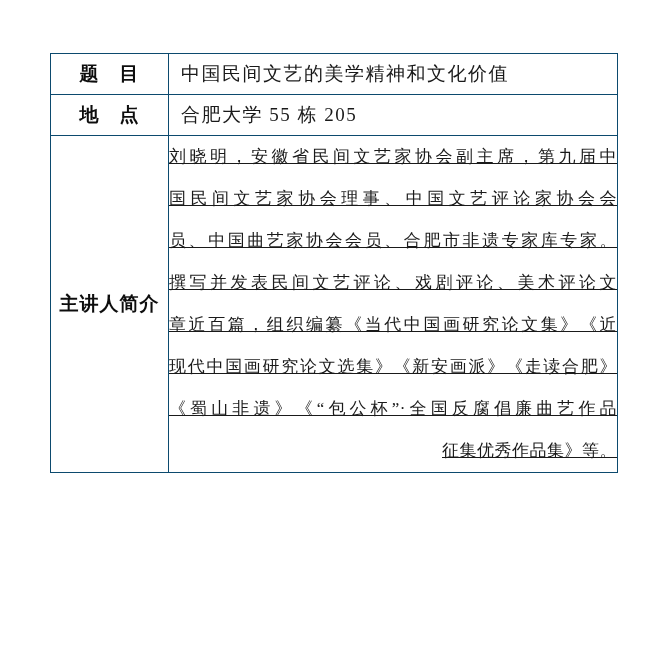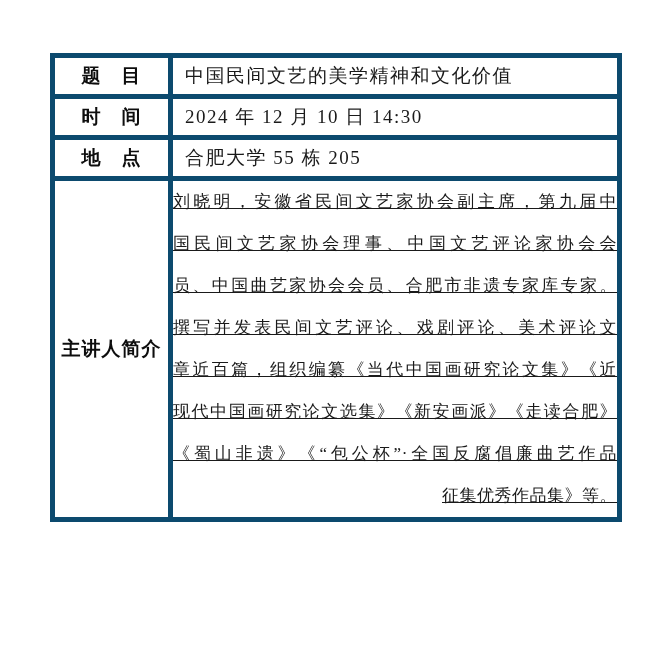--- a/index.html
+++ b/index.html
@@ -20,21 +20,21 @@
     left: 50px;
     top: 53px;
     width: 567px;
     border-collapse: collapse;
     table-layout: fixed;
   }
   col.c-label { width: 118px; }
   col.c-value { width: 449px; }
   table.info th,
   table.info td {
-    border: 5px solid #0c4a6e;
+    border: 1px solid #0c4a6e;
     vertical-align: middle;
     padding: 0;
   }
   table.info th {
     font-family: "Liberation Sans", sans-serif;
     font-weight: bold;
     font-size: 19px;
     color: #0d0d0d;
     text-align: center;
     letter-spacing: 1px;
@@ -75,24 +75,20 @@
   <colgroup>
     <col class="c-label">
     <col class="c-value">
   </colgroup>
   <tbody>
     <tr class="row-simple">
       <th>题　目</th>
       <td class="value">中国民间文艺的美学精神和文化价值</td>
     </tr>
     <tr class="row-simple">
-      <th>时　间</th>
-      <td class="value">2024 年 12 月 10 日 14:30</td>
-    </tr>
-    <tr class="row-simple">
       <th>地　点</th>
       <td class="value">合肥大学 55 栋 205</td>
     </tr>
     <tr>
       <th>主讲人简介</th>
       <td class="bio-cell">
         <div class="bio-line justified">刘晓明，安徽省民间文艺家协会副主席，第九届中</div>
         <div class="bio-line justified">国民间文艺家协会理事、中国文艺评论家协会会</div>
         <div class="bio-line justified">员、中国曲艺家协会会员、合肥市非遗专家库专家。</div>
         <div class="bio-line justified">撰写并发表民间文艺评论、戏剧评论、美术评论文</div>

